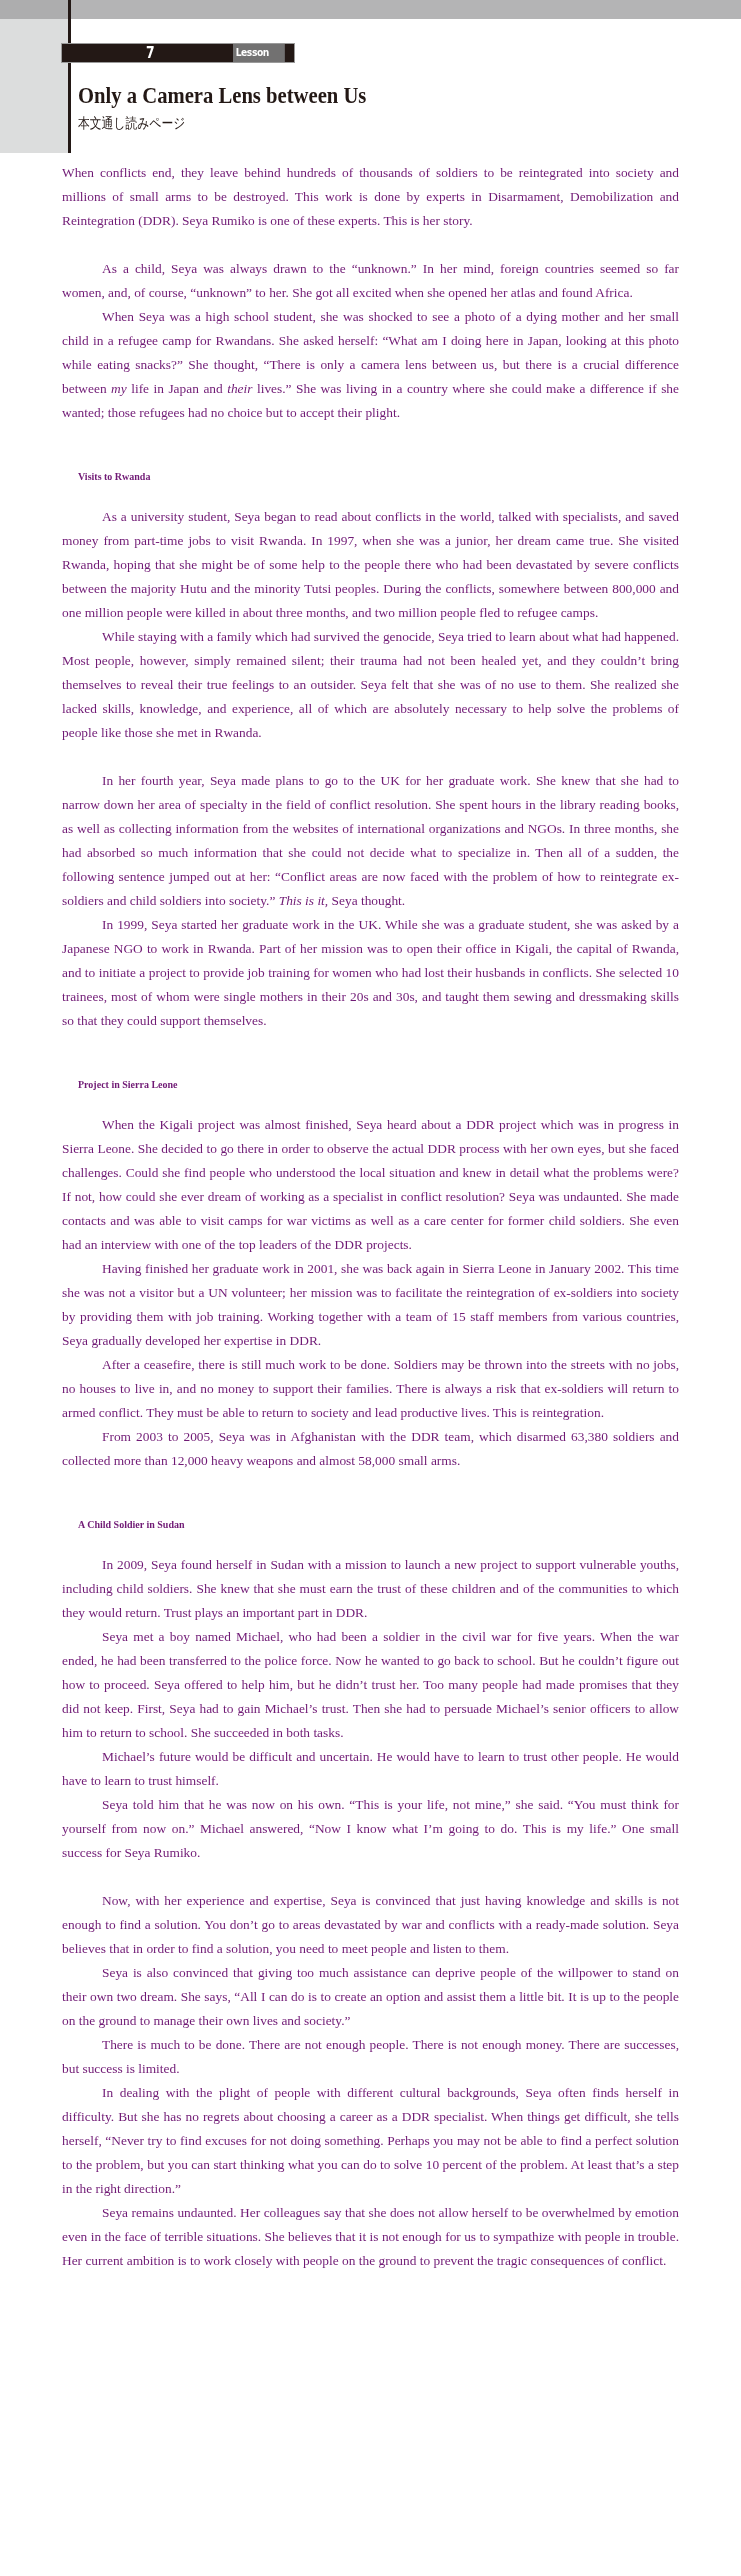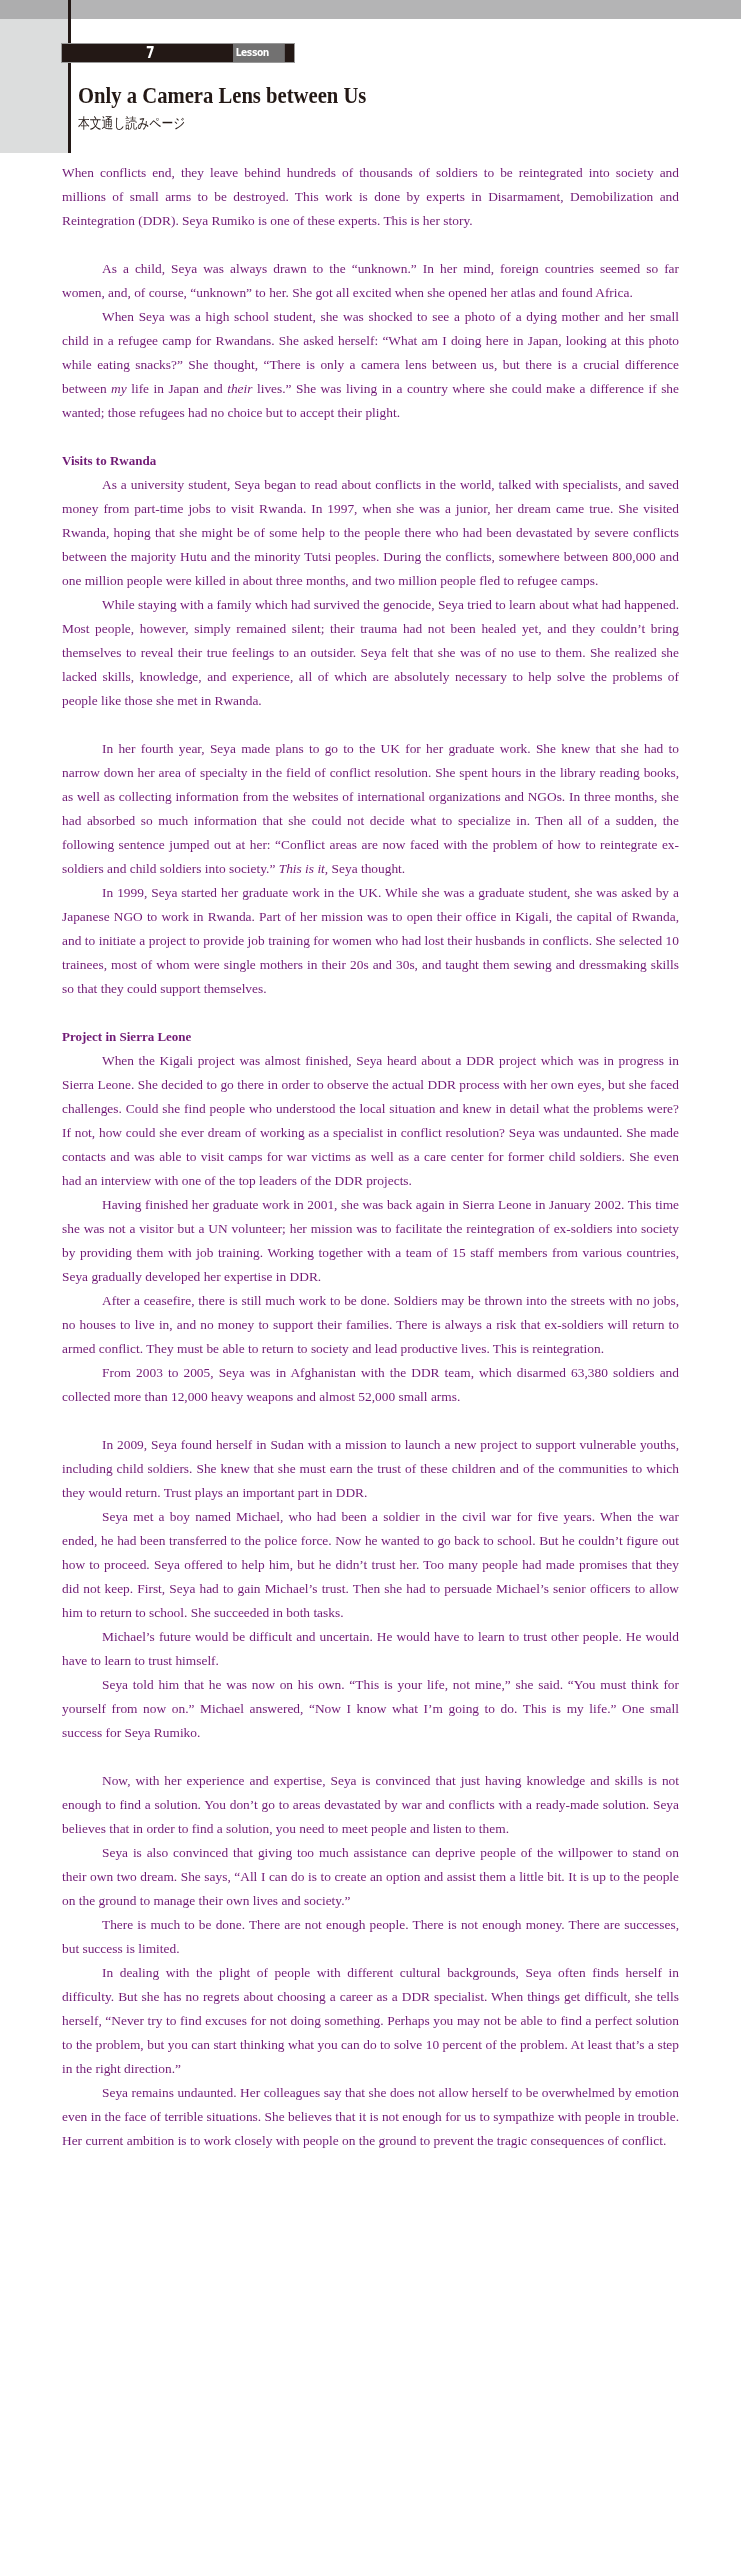--- a/index.html
+++ b/index.html
@@ -10,21 +10,21 @@
   .v-bar { position: absolute; left: 68px; top: 0; width: 3.1px; height: 153px; background: #231815; }
   .lesson-box { position: absolute; left: 61px; top: 43px; width: 234px; height: 19.6px; background: #231815; border: 0.5px solid #9a9a9a; box-sizing: border-box; display: flex; align-items: center; justify-content: flex-end; }
   .lesson-label { width: 61px; height: 100%; background: #727171; color: #ffffff; font-family: "DejaVu Sans", sans-serif; font-weight: bold; font-size: 10.8px; letter-spacing: -0.5px; display: flex; align-items: center; padding-left: 3.1px; box-sizing: border-box; transform: scaleX(0.85); transform-origin: left center; }
   .lesson-num { position: absolute; left: 84px; top: 1px; color: #ffffff; font-family: "DejaVu Sans", sans-serif; font-weight: bold; font-size: 15.5px; line-height: 17.5px; transform: scaleX(0.8); transform-origin: left center; }
   .title { position: absolute; left: 78px; top: 82px; margin: 0; font-family: "Liberation Serif", serif; font-weight: bold; font-size: 24px; line-height: 27px; white-space: nowrap; transform: scaleX(0.86); transform-origin: left top; color: #231815; }
   .subtitle { position: absolute; left: 78px; top: 114px; font-family: "DejaVu Sans", sans-serif; font-size: 14.4px; line-height: 19.6px; white-space: nowrap; transform: scaleX(0.82); transform-origin: left top; color: #231815; }
   .body { position: absolute; left: 62px; top: 161px; width: 617px; font-family: Liberation Serif, serif; font-size: 13.4px; line-height: 24px; color: #701a75; }
   .body p { margin: 0; text-align: justify; text-align-last: left; }
   .body p.indent { text-indent: 40px; }
   .body .gap { height: 24px; }
-  .body h2 { margin: 0; font-size: 13px; font-weight: bold; line-height: 24px; }
+  .body h2 { margin: 16px; font-size: 10px; font-weight: bold; line-height: 24px; }
 </style>
 </head>
 <body>
 
 <div class="top-band"></div>
 <div class="top-band-left"></div>
 <div class="side-col"></div>
 <div class="v-bar"></div>
 
 <div class="lesson-box">
@@ -48,23 +48,24 @@
   <p class="indent">While staying with a family which had survived the genocide, Seya tried to learn about what had happened.  Most people, however, simply remained silent; their trauma had not been healed yet, and they couldn’t bring themselves to reveal their true feelings to an outsider.  Seya felt that she was of no use to them.  She realized she lacked skills, knowledge, and experience, all of which are absolutely necessary to help solve the problems of people like those she met in Rwanda.</p>
   <div class="gap"></div>
   <p class="indent"><span>In her fourth year, Seya made plans to go to the UK for her graduate work.  She knew that she had to narrow down her area of specialty in the field of conflict resolution.  She spent hours in the library reading books, as well as collecting information from the websites of international organizations and NGOs.  In three months, she had absorbed so much information that she could not decide what to specialize in.  Then all of a sudden, the following sentence jumped out at her: “Conflict areas are now faced with the problem of how to reintegrate ex-soldiers and child soldiers into society.”  </span><em>This is it,</em><span> Seya thought.</span></p>
   <p class="indent">In 1999, Seya started her graduate work in the UK.  While she was a graduate student, she was asked by a Japanese NGO to work in Rwanda.  Part of her mission was to open their office in Kigali, the capital of Rwanda, and to initiate a project to provide job training for women who had lost their husbands in conflicts.  She selected 10 trainees, most of whom were single mothers in their 20s and 30s, and taught them sewing and dressmaking skills so that they could support themselves.</p>
   <div class="gap"></div>
 
   <h2>Project in Sierra Leone</h2>
   <p class="indent">When the Kigali project was almost finished, Seya heard about a DDR project which was in progress in Sierra Leone.  She decided to go there in order to observe the actual DDR process with her own eyes, but she faced challenges.  Could she find people who understood the local situation and knew in detail what the problems were?  If not, how could she ever dream of working as a specialist in conflict resolution?  Seya was undaunted.  She made contacts and was able to visit camps for war victims as well as a care center for former child soldiers.  She even had an interview with one of the top leaders of the DDR projects.</p>
   <p class="indent">Having finished her graduate work in 2001, she was back again in Sierra Leone in January 2002.  This time she was not a visitor but a UN volunteer; her mission was to facilitate the reintegration of ex-soldiers into society by providing them with job training.  Working together with a team of 15 staff members from various countries, Seya gradually developed her expertise in DDR.</p>
   <p class="indent">After a ceasefire, there is still much work to be done.  Soldiers may be thrown into the streets with no jobs, no houses to live in, and no money to support their families.  There is always a risk that ex-soldiers will return to armed conflict.  They must be able to return to society and lead productive lives.  This is reintegration.</p>
-  <p class="indent">From 2003 to 2005, Seya was in Afghanistan with the DDR team, which disarmed 63,380 soldiers and collected more than 12,000 heavy weapons and almost 52,000 small arms.</p>
+  <p class="indent">From 2003 to 2005, Seya was in Afghanistan with the DDR team, which disarmed 63,380 soldiers and collected more than 12,000 heavy weapons and almost 58,000 small arms.</p>
   <div class="gap"></div>
 
+  <h2>A Child Soldier in Sudan</h2>
   <p class="indent">In 2009, Seya found herself in Sudan with a mission to launch a new project to support vulnerable youths, including child soldiers.  She knew that she must earn the trust of these children and of the communities to which they would return.  Trust plays an important part in DDR.</p>
   <p class="indent">Seya met a boy named Michael, who had been a soldier in the civil war for five years.  When the war ended, he had been transferred to the police force.  Now he wanted to go back to school.  But he couldn’t figure out how to proceed.  Seya offered to help him, but he didn’t trust her.  Too many people had made promises that they did not keep.  First, Seya had to gain Michael’s trust.  Then she had to persuade Michael’s senior officers to allow him to return to school.  She succeeded in both tasks.</p>
   <p class="indent">Michael’s future would be difficult and uncertain.  He would have to learn to trust other people.  He would have to learn to trust himself.</p>
   <p class="indent">Seya told him that he was now on his own.  “This is your life, not mine,” she said.  “You must think for yourself from now on.”  Michael answered, “Now I know what I’m going to do.  This is my life.”  One small success for Seya Rumiko.</p>
   <div class="gap"></div>
 
   <p class="indent">Now, with her experience and expertise, Seya is convinced that just having knowledge and skills is not enough to find a solution.  You don’t go to areas devastated by war and conflicts with a ready-made solution.  Seya believes that in order to find a solution, you need to meet people and listen to them.</p>
   <p class="indent">Seya is also convinced that giving too much assistance can deprive people of the willpower to stand on their own two dream.  She says, “All I can do is to create an option and assist them a little bit.  It is up to the people on the ground to manage their own lives and society.”</p>
   <p class="indent">There is much to be done.  There are not enough people.  There is not enough money.  There are successes, but success is limited.</p>
   <p class="indent">In dealing with the plight of people with different cultural backgrounds, Seya often finds herself in difficulty.  But she has no regrets about choosing a career as a DDR specialist.  When things get difficult, she tells herself, “Never try to find excuses for not doing something.  Perhaps you may not be able to find a perfect solution to the problem, but you can start thinking what you can do to solve 10 percent of the problem.  At least that’s a step in the right direction.”</p>

